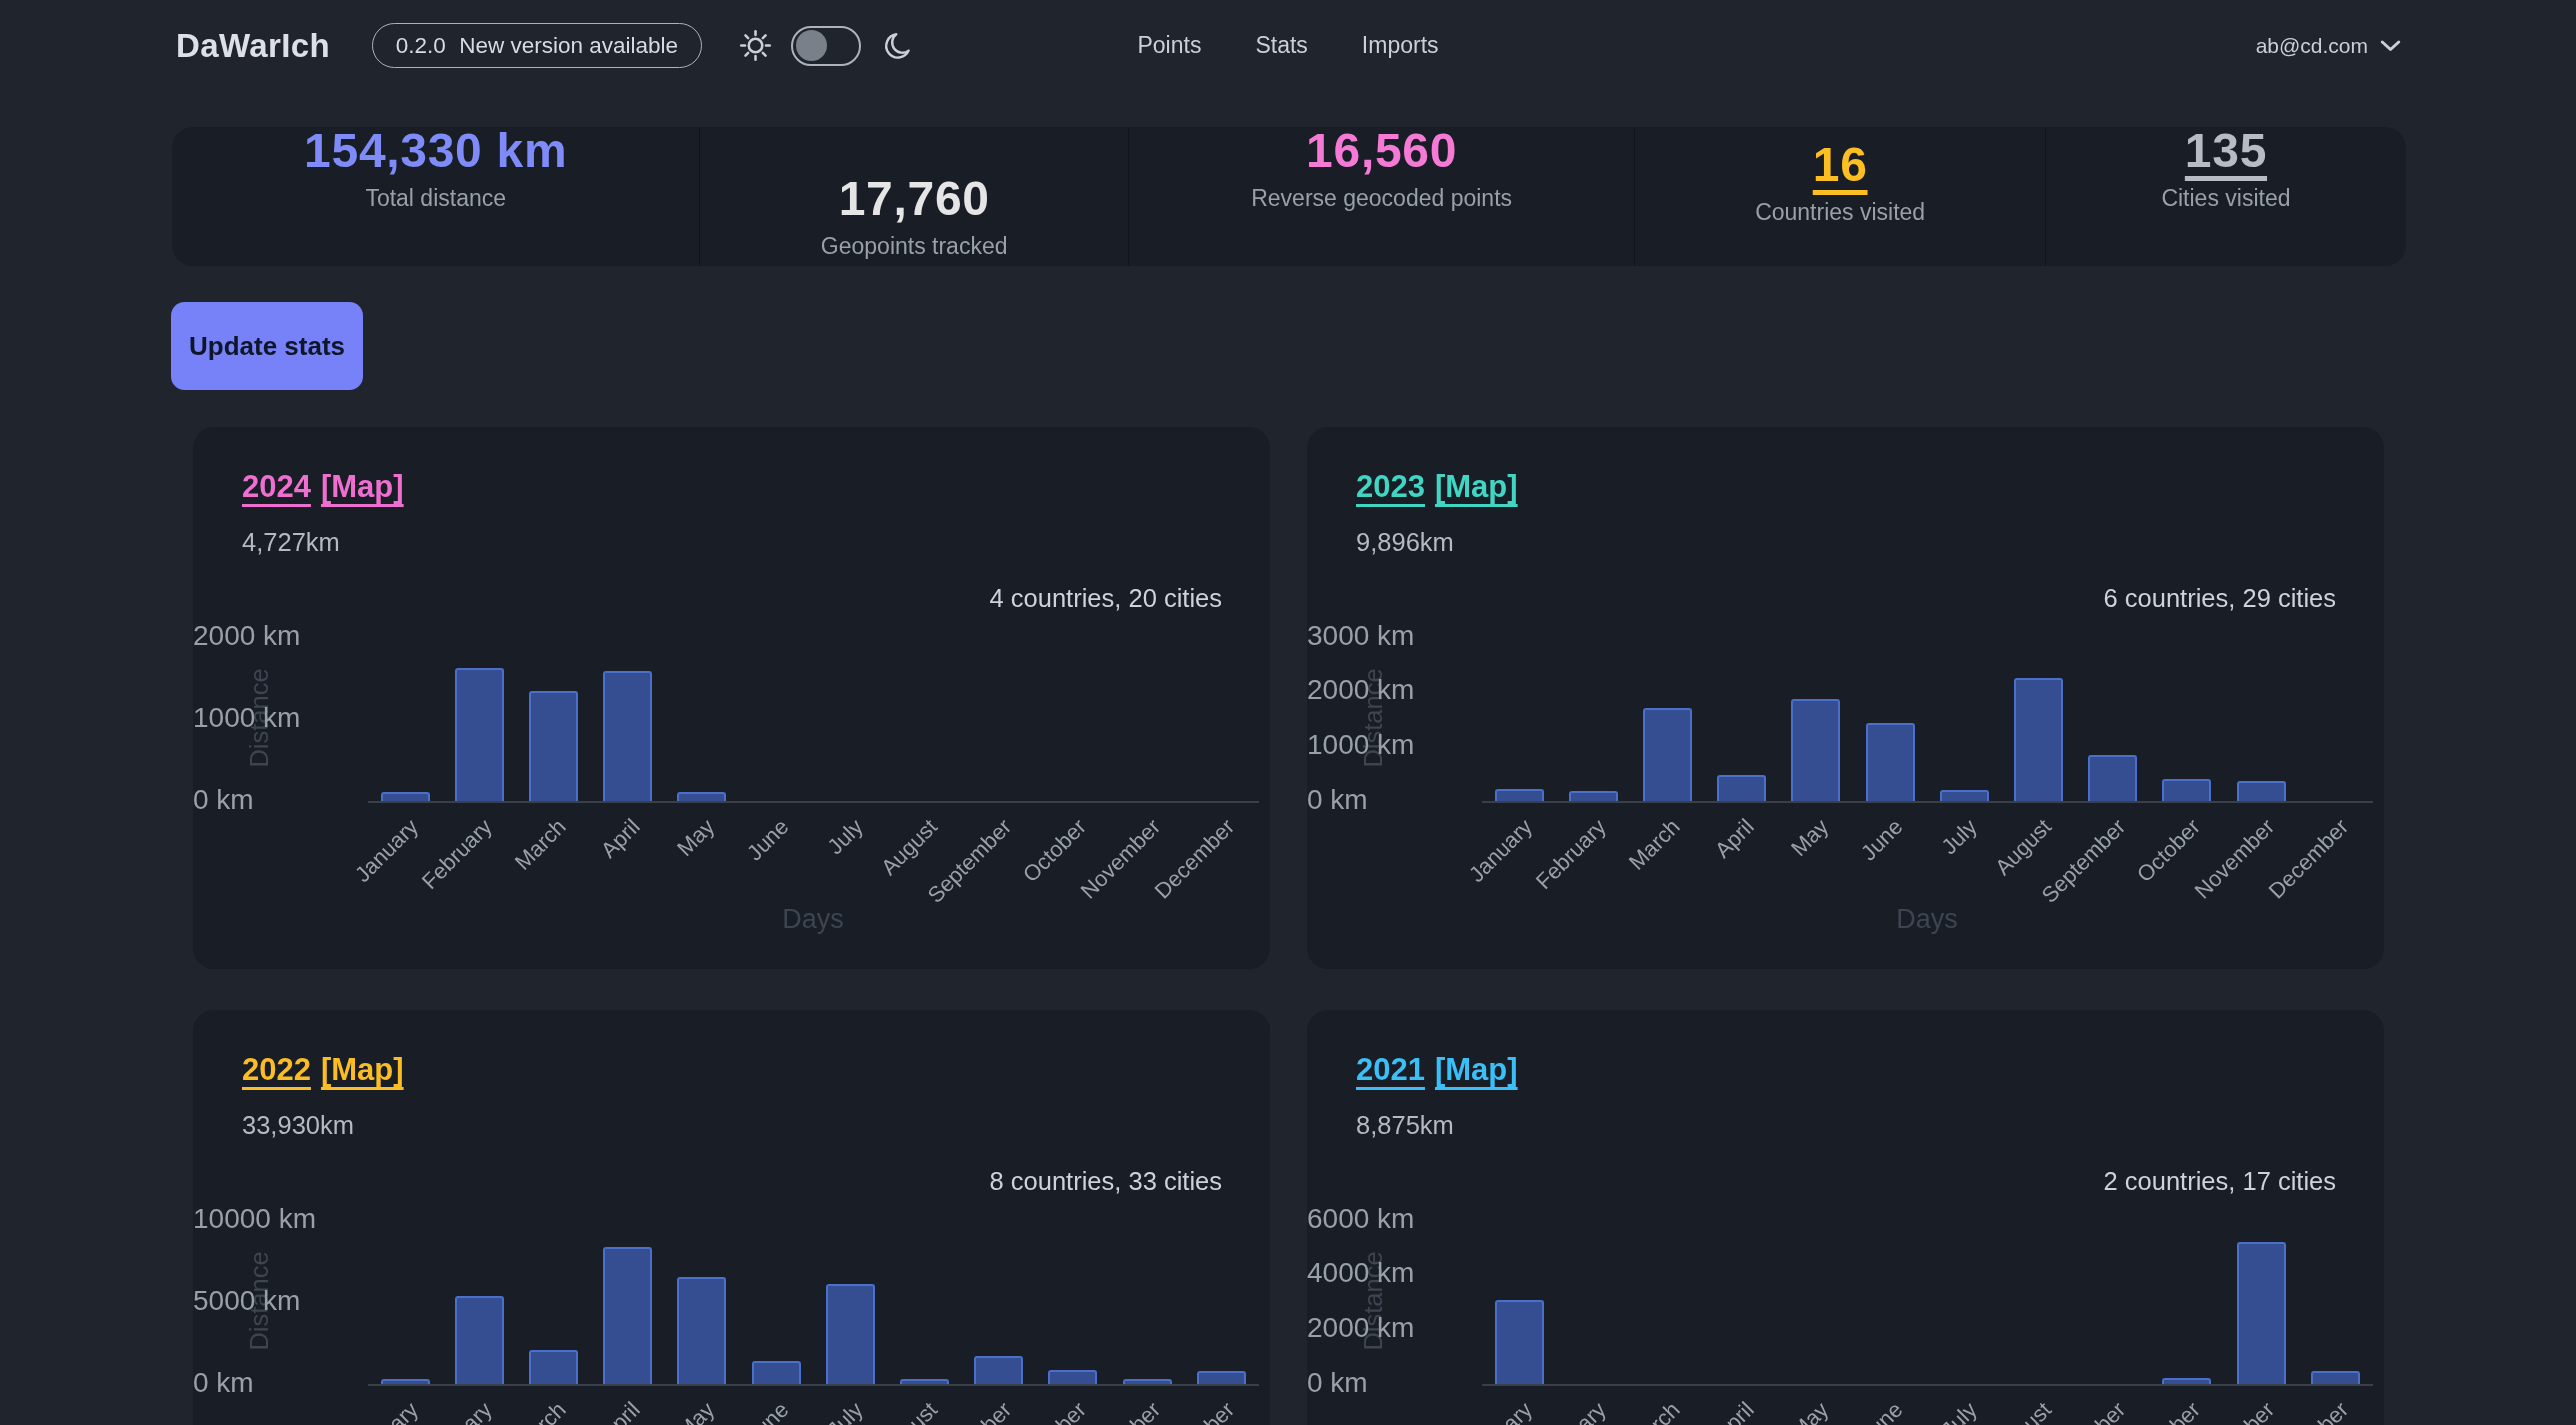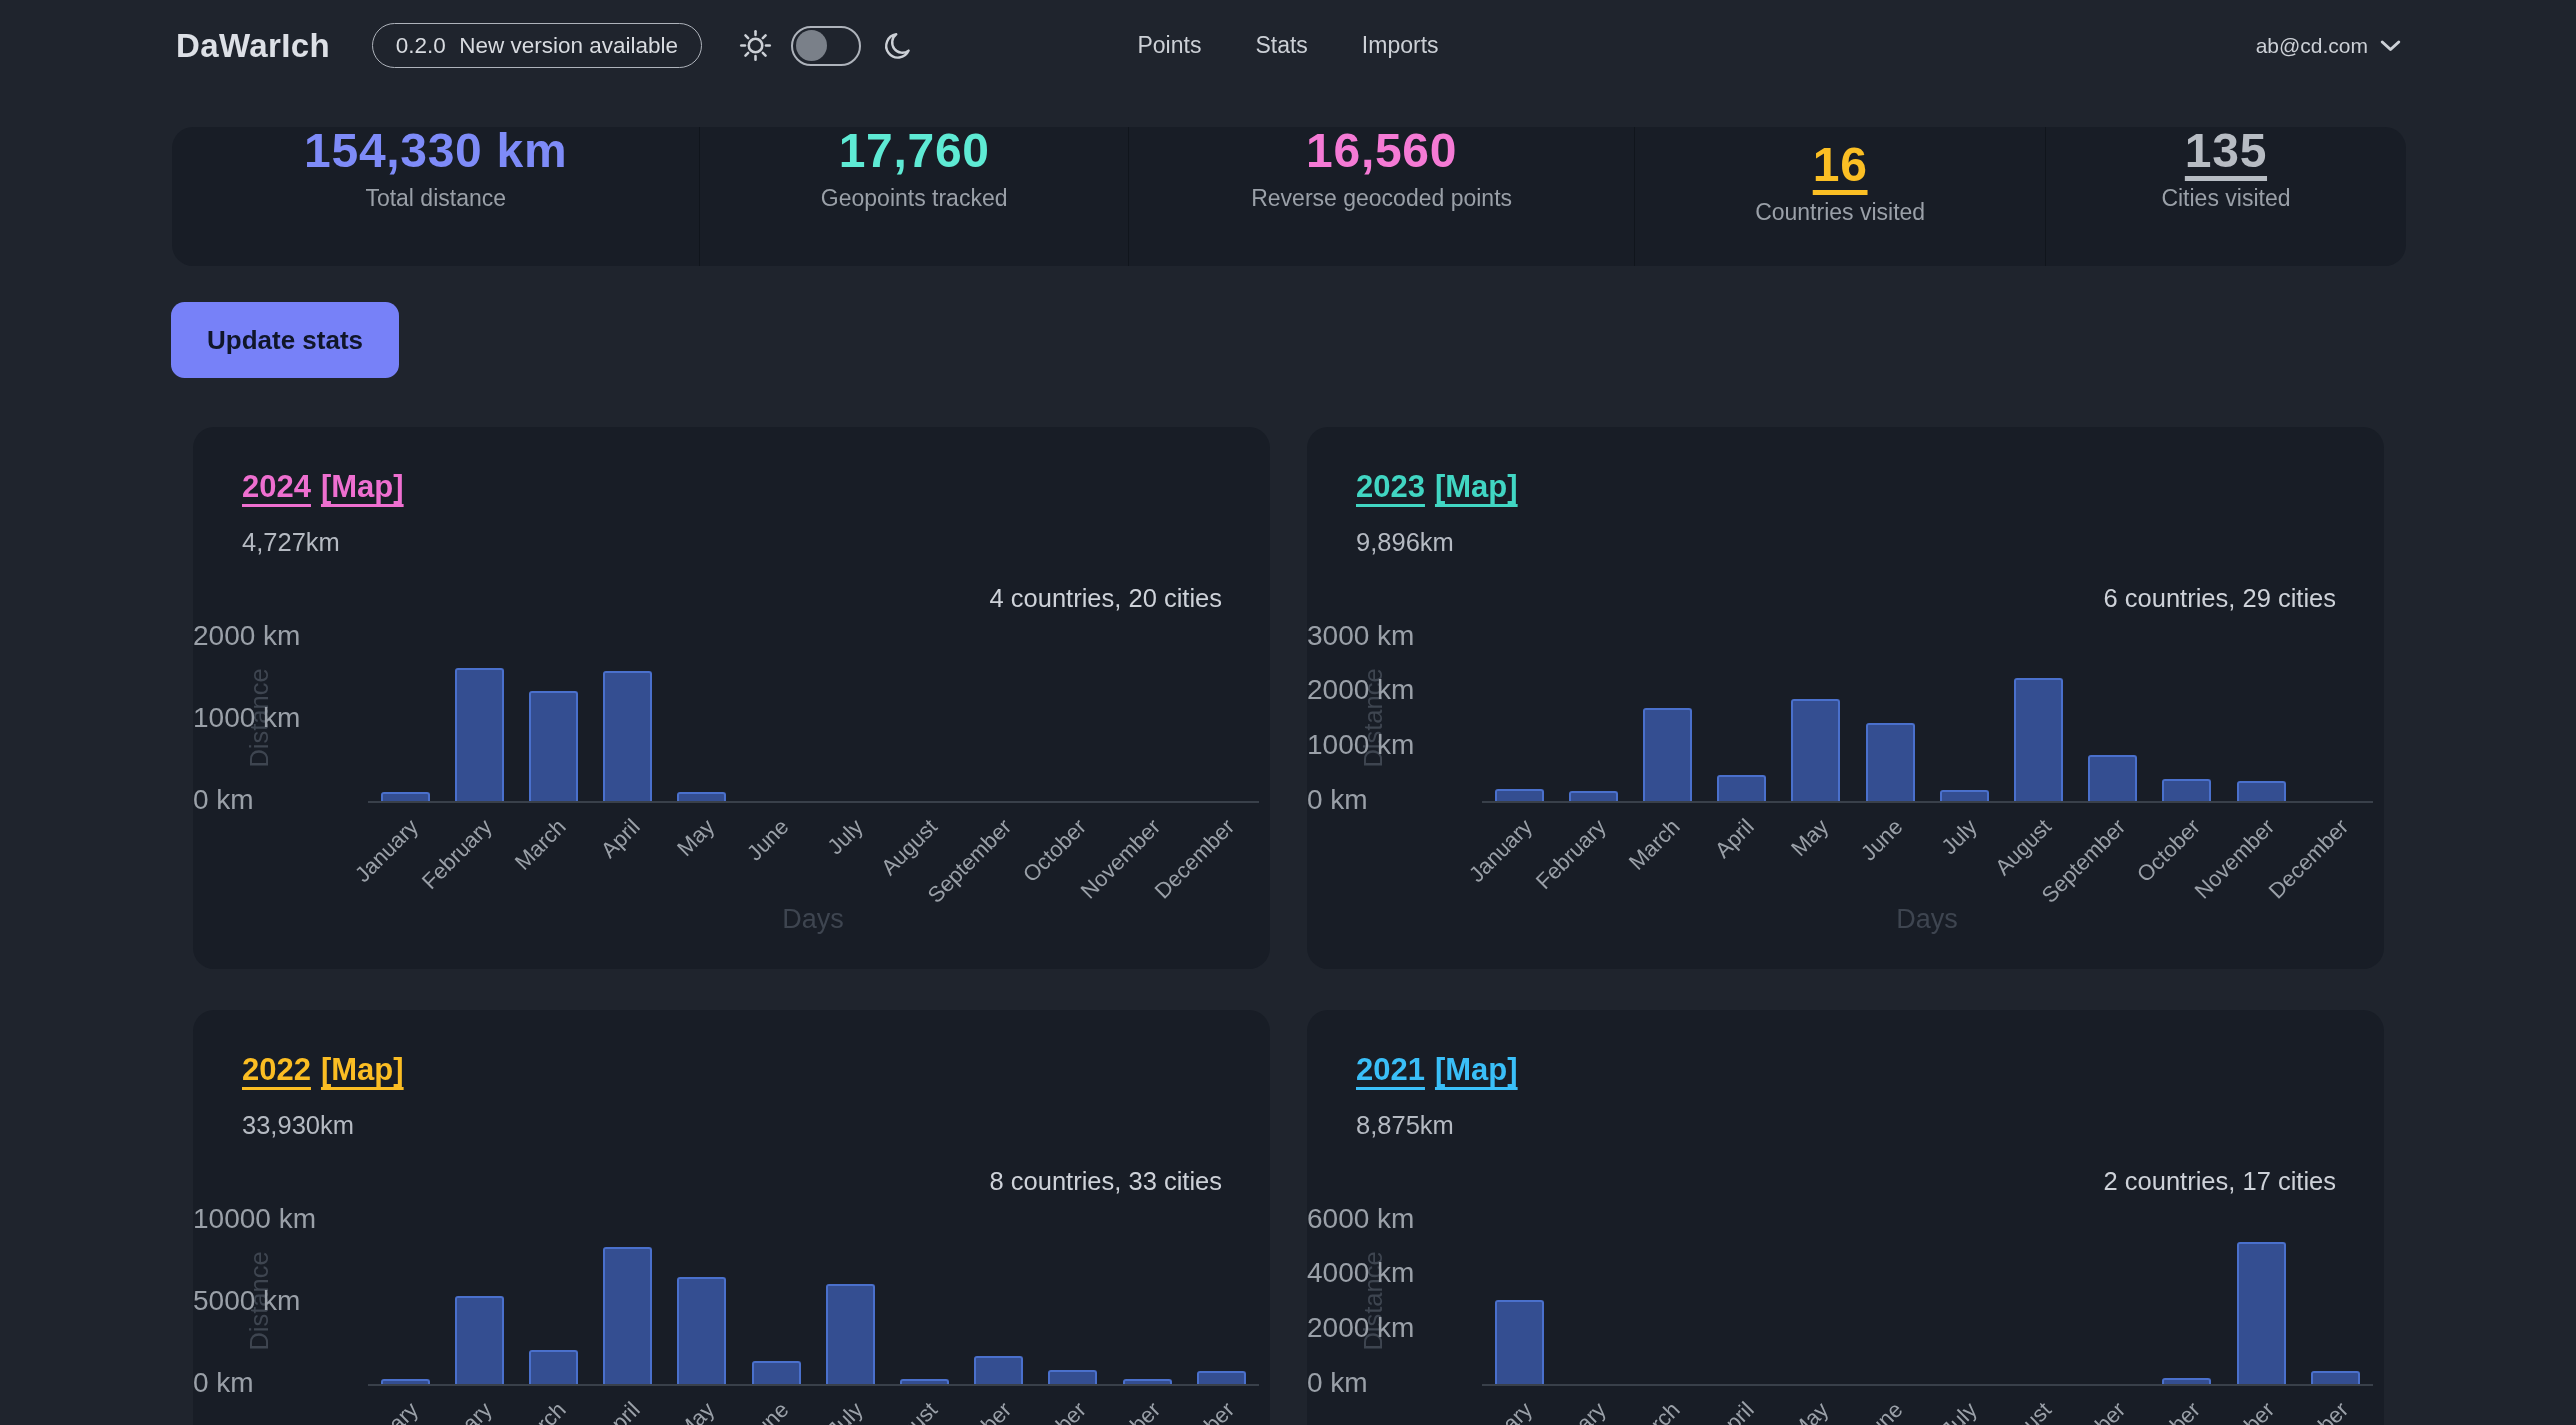--- a/index.html
+++ b/index.html
@@ -28,21 +28,21 @@
   .stat-cell:nth-child(1){flex:0 0 23.61%;}
   .stat-cell:nth-child(2){flex:0 0 19.18%;}
   .stat-cell:nth-child(3){flex:0 0 22.67%;}
   .stat-cell:nth-child(4){flex:0 0 18.38%;}
   .stat-cell:nth-child(5){flex:0 0 16.16%;}
   .stat-cell + .stat-cell{border-left:1.5px solid #10151c;}
   .stat-value{font-size:48px;font-weight:700;letter-spacing:0.7px;line-height:1;}
   .stat-value.u{text-decoration:underline;text-decoration-thickness:4.5px;text-underline-offset:9px;}
   .stat-label{font-size:23px;color:#9aa0a8;}
   
-  .update-btn{position:absolute;left:171px;top:302px;height:76px;padding:0 36px;background:#7781f8;
+  .update-btn{position:absolute;left:171px;top:302px;height:88px;padding:0 18px;background:#7781f8;
               color:#10162a;font-size:26px;font-weight:700;border:none;border-radius:13.5px;
               font-family:"Liberation Sans",sans-serif;cursor:pointer;}
   
   .cards-grid{position:absolute;left:193px;top:427px;display:grid;
               grid-template-columns:1077px 1077px;column-gap:37px;row-gap:41px;grid-auto-rows:542px;}
   .card{background:#181d26;border-radius:21px;position:relative;overflow:hidden;}
   .card-head{padding:43px 48px 0 49px;}
   .year-line{font-size:31px;font-weight:700;line-height:1.1;}
   .year-link,.map-link{text-decoration:underline;text-decoration-thickness:3px;text-underline-offset:6.7px;}
   .map-link{margin-left:10px;}
@@ -114,21 +114,21 @@
   </div>
 </div>
 
 <div class="stats-row" id="stats-row">
   <div class="stat-cell">
     <div class="stat-value" style="color: rgb(126, 139, 248);">154,330 km</div>
     <div class="stat-label">Total distance</div>
   </div>
 
   <div class="stat-cell">
-    <div class="stat-value" style="color: #5eead4;">17,760</div>
+    <div class="stat-value" style="color: #e5e5e5; margin-top: 48px;">17,760</div>
     <div class="stat-label">Geopoints tracked</div>
   </div>
 
   <div class="stat-cell">
     <div class="stat-value" style="color: rgb(245, 122, 213);">16,560</div>
     <div class="stat-label">Reverse geocoded points</div>
   </div>
 
   <div class="stat-cell">
     <div class="stat-value u" style="color: rgb(251, 191, 36); margin-top: 14px;">16</div>

